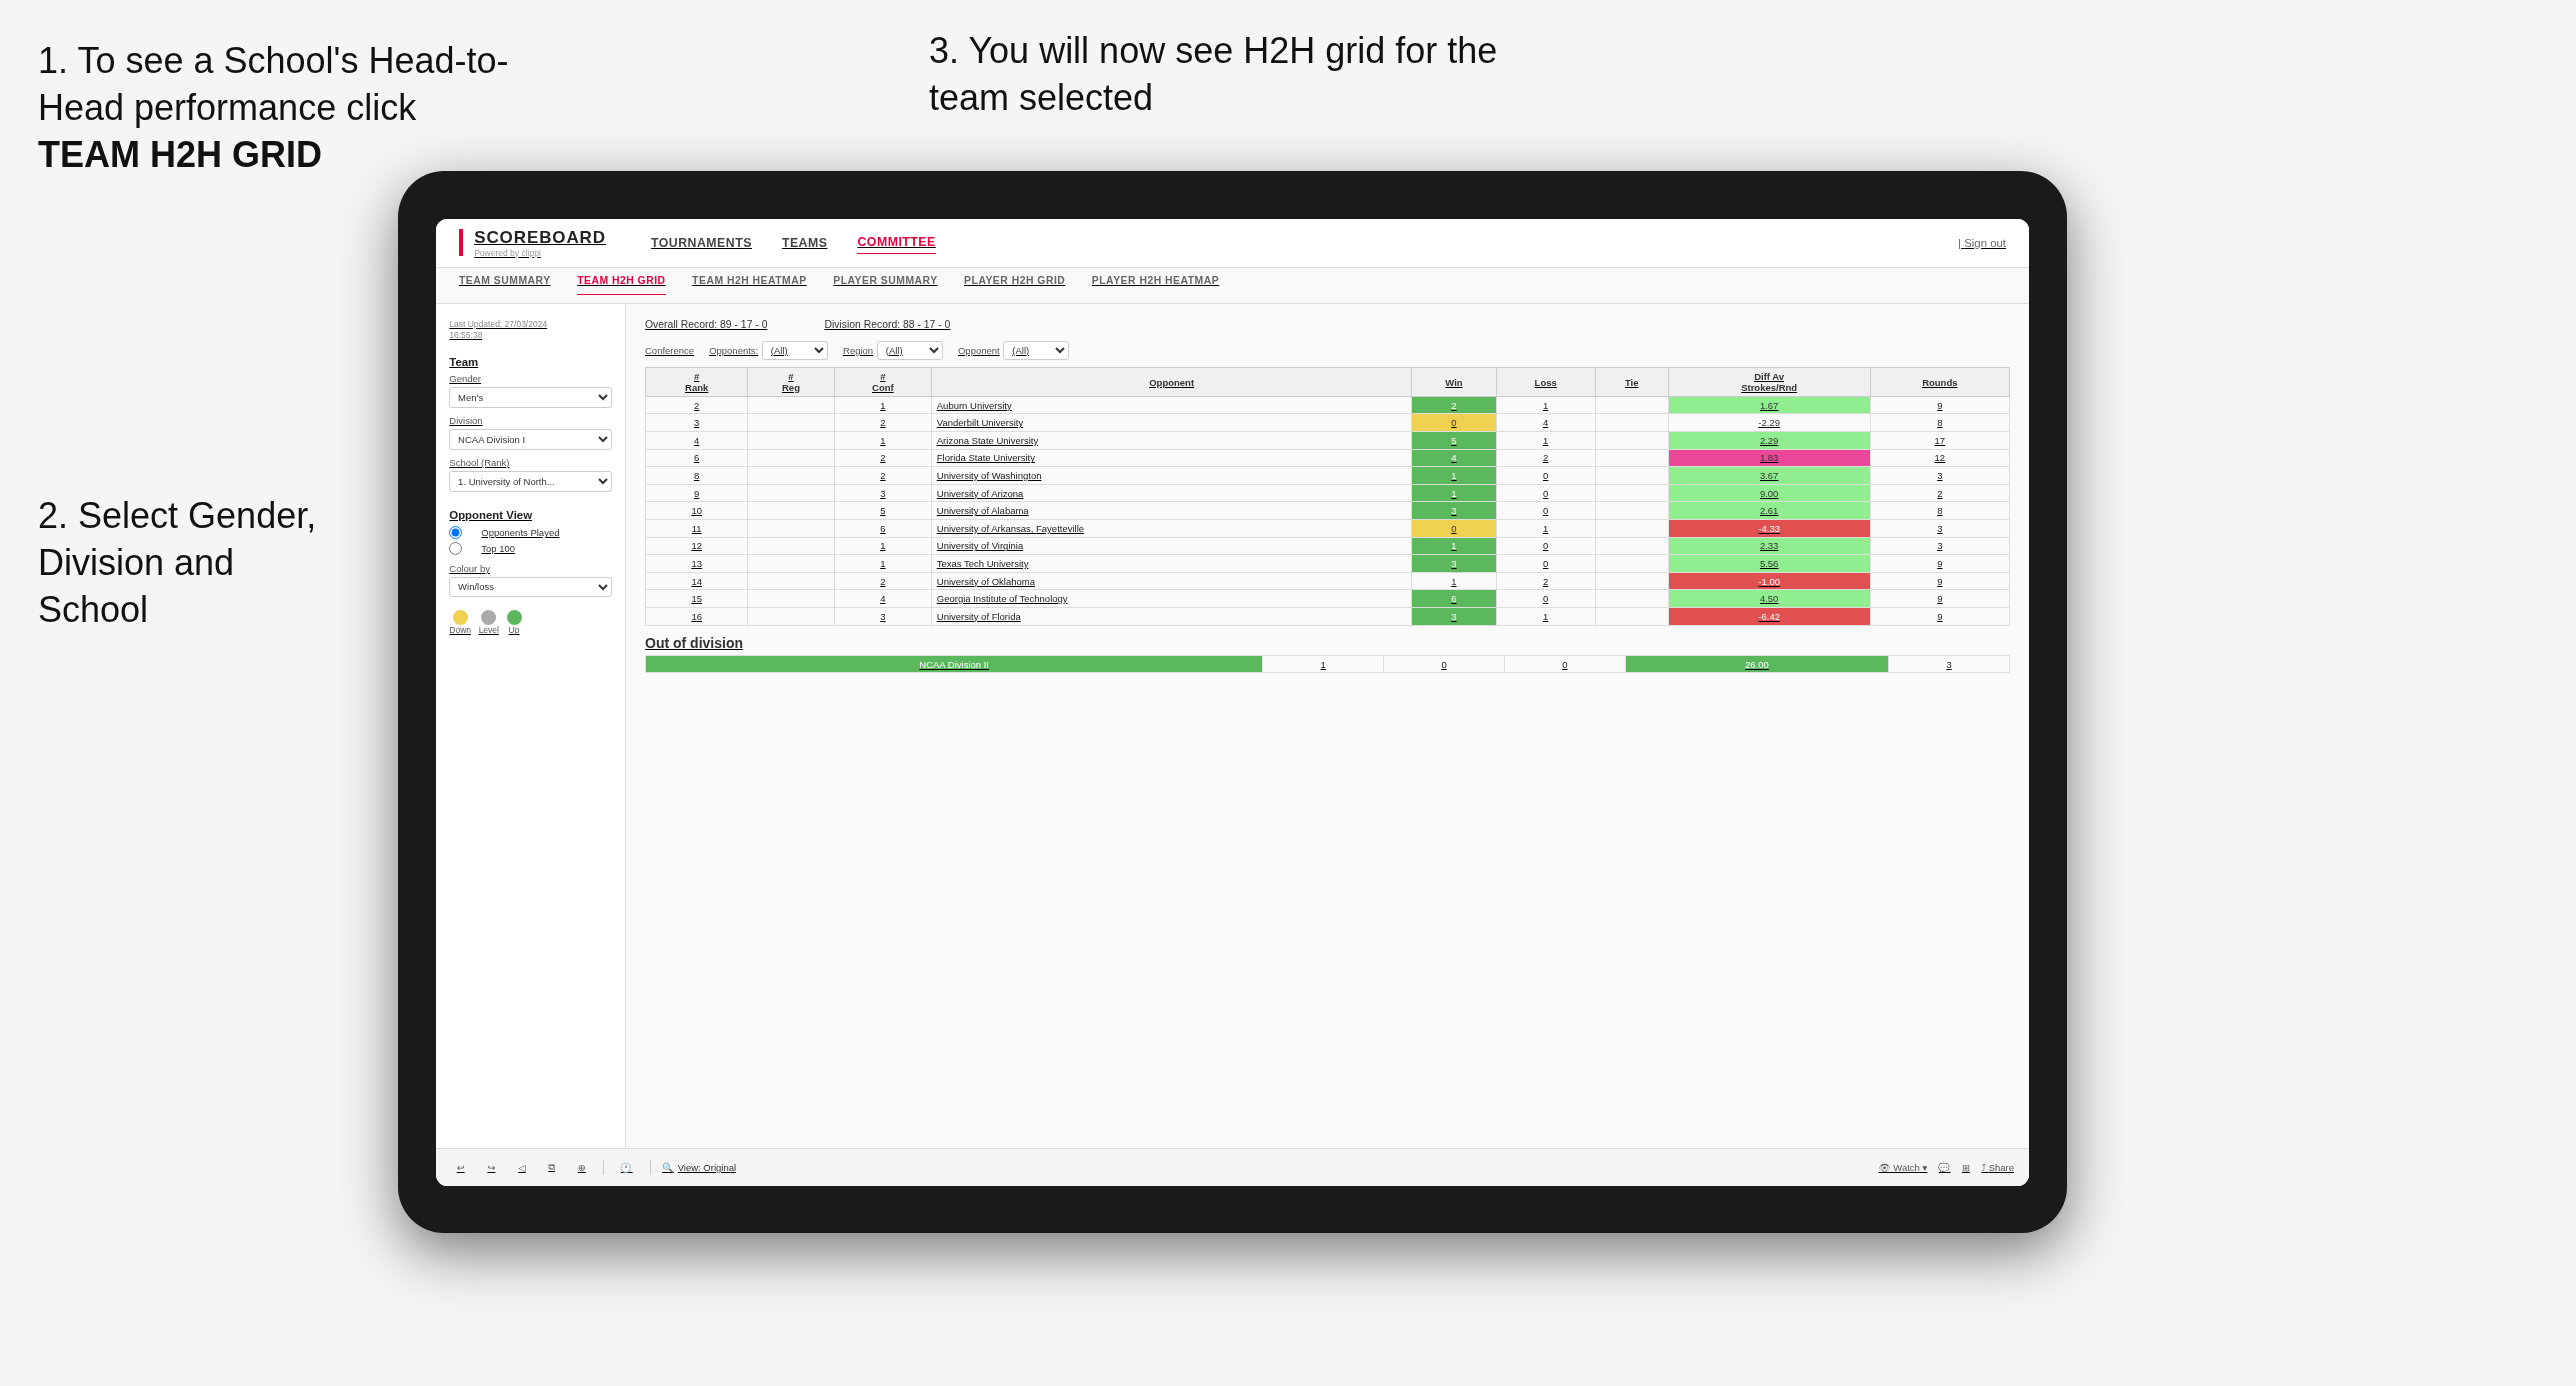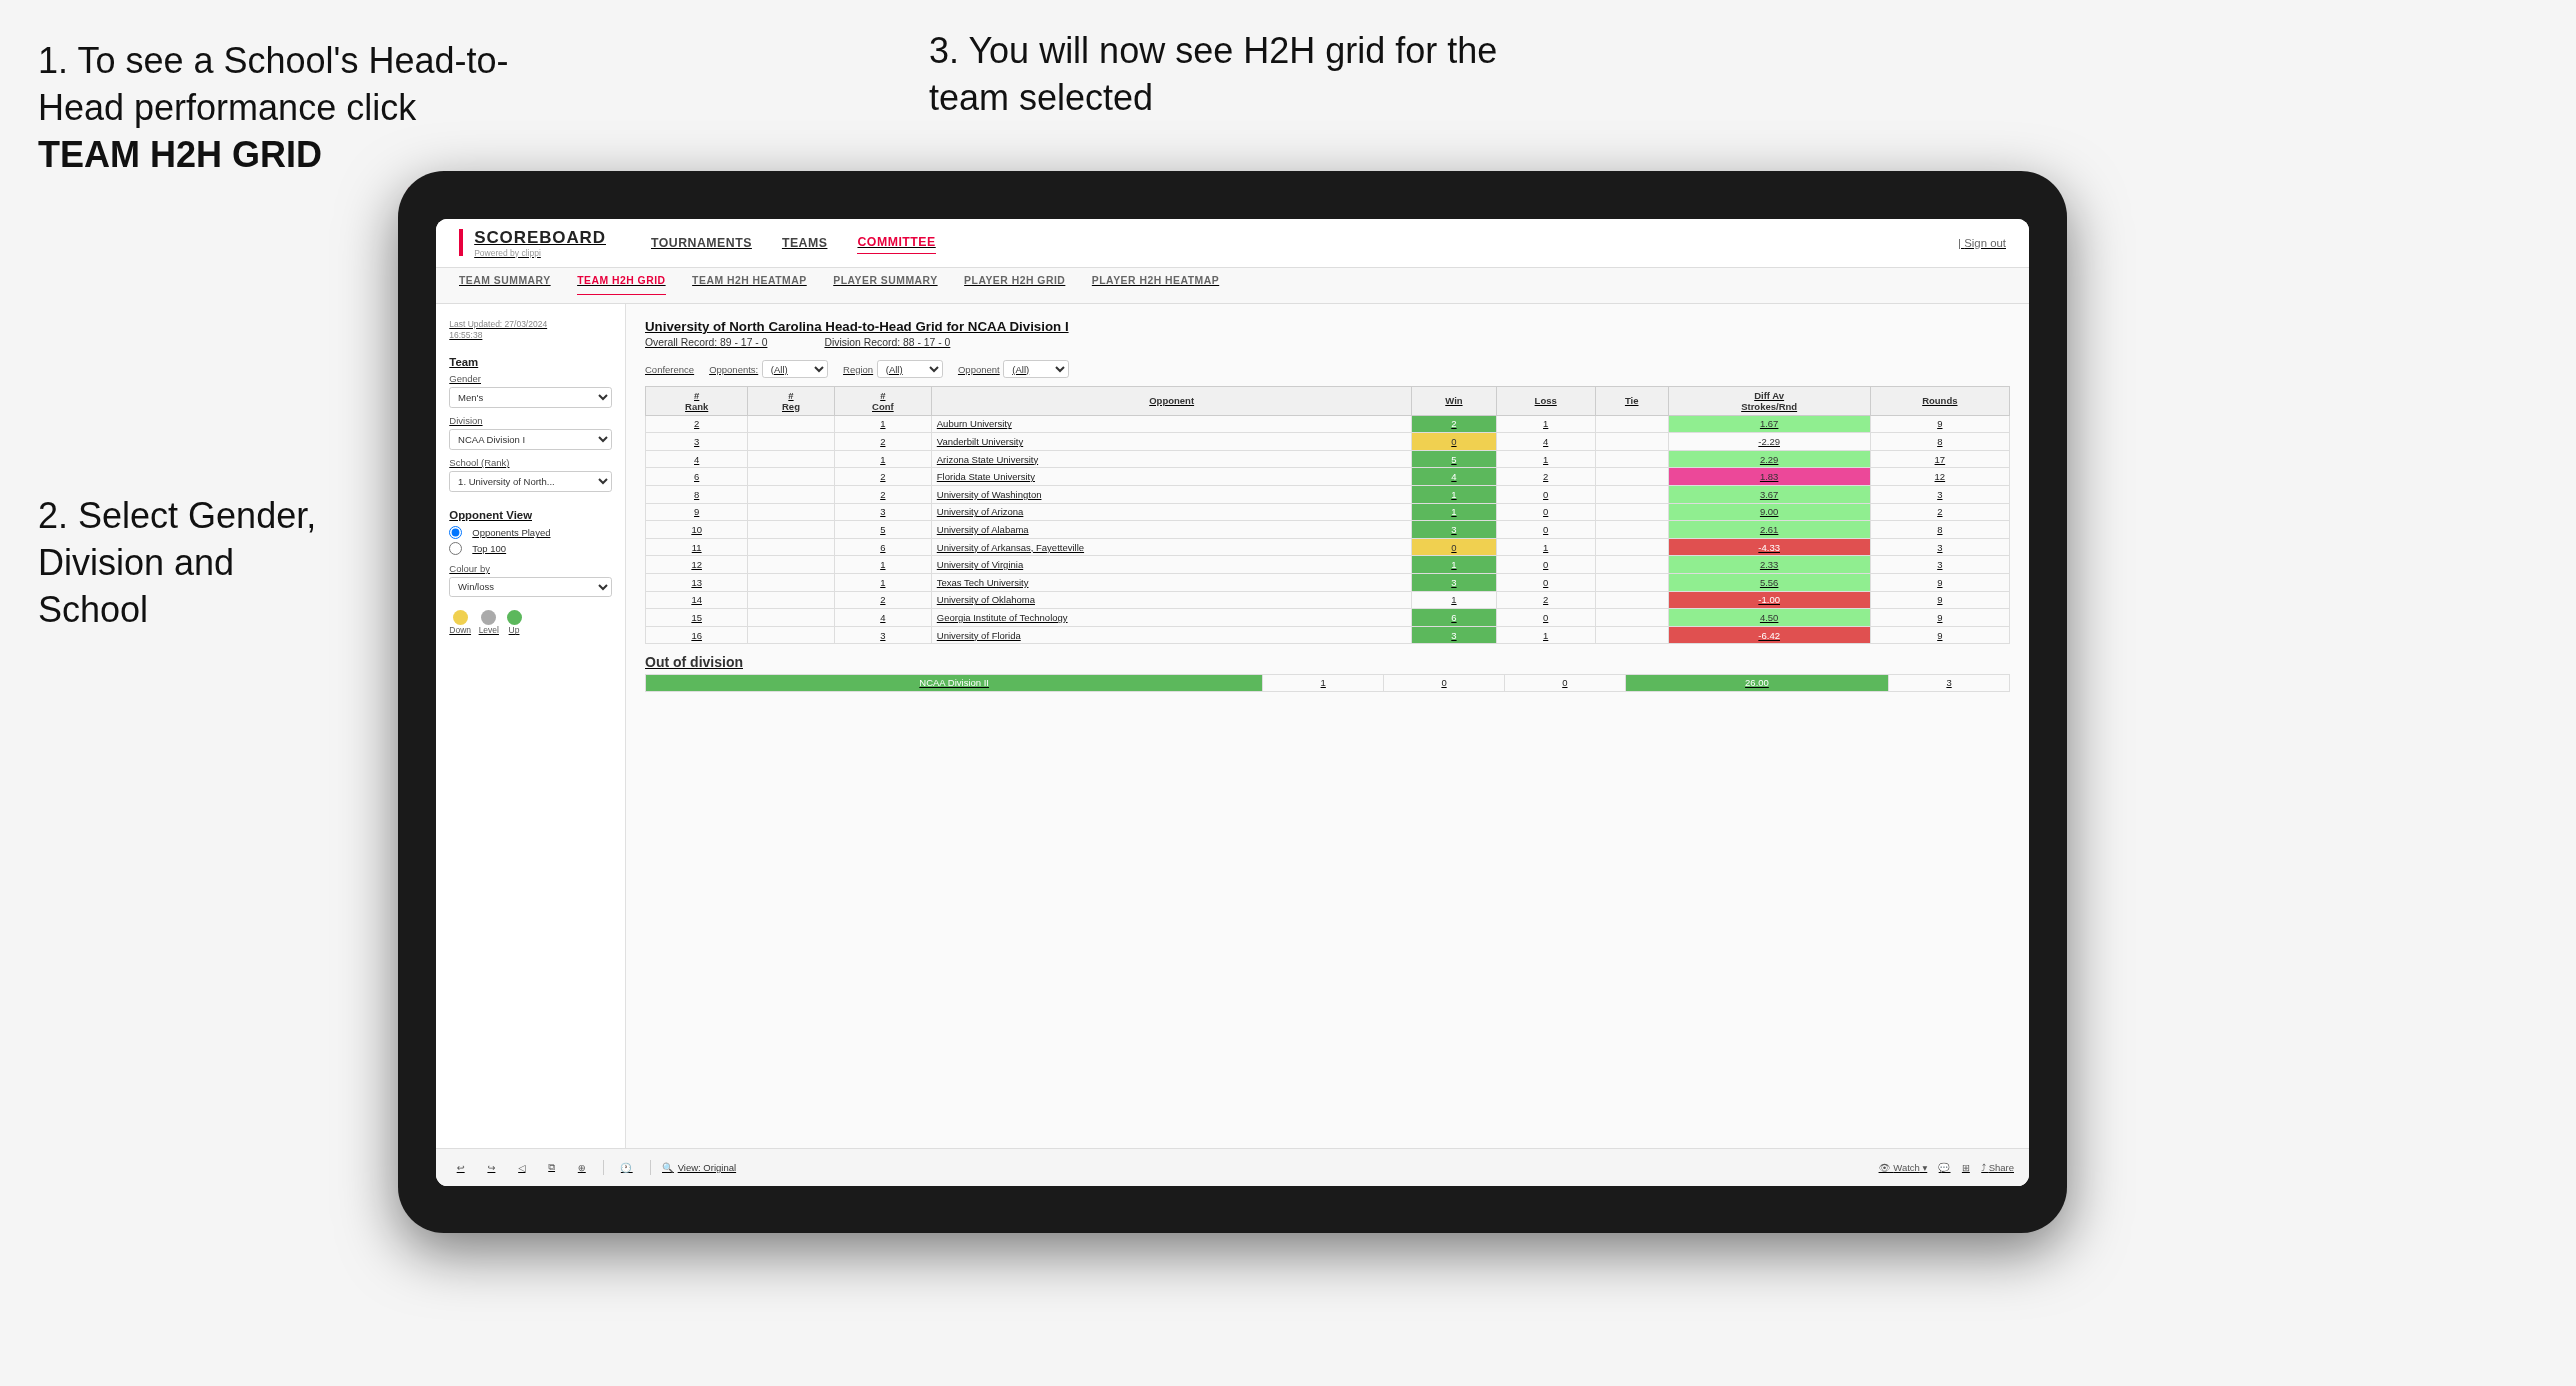--- a/index.html
+++ b/index.html
@@ -170,21 +170,21 @@
       border: 0.9px solid #ccc;
       border-radius: 2.8px;
       background: #fff;
       margin-bottom: 7.6px;
       color: #333;
     }
     .panel-radio-group { margin-bottom: 7.6px; }
     .panel-radio {
       display: flex;
       align-items: center;
-      gap: 10px;
+      gap: 19px;
       font-size: 9.5px;
       color: #333;
       margin-bottom: 2.8px;
     }
     .colour-legend {
       display: flex;
       gap: 7.6px;
       margin-top: 5.7px;
       align-items: center;
     }
@@ -408,21 +408,20 @@
             <div class="colour-label">Level</div>
           </div>
           <div style="text-align:center">
             <div class="colour-dot" style="background:#5cb85c;margin:0 auto;"></div>
             <div class="colour-label">Up</div>
           </div>
         </div>
       </div>
 
       <div class="grid-panel">
-        <div class="grid-title">University of North Carolina Head-to-Head Grid for NCAA Division I</div>
         <div class="grid-records">
           <span class="grid-record-text">Overall Record: 89 - 17 - 0</span>
           <span class="grid-record-text">Division Record: 88 - 17 - 0</span>
         </div>
 
         <div class="filter-row">
           <div class="filter-group">
             <span class="filter-label">Conference</span>
           </div>
           <div class="filter-group">

